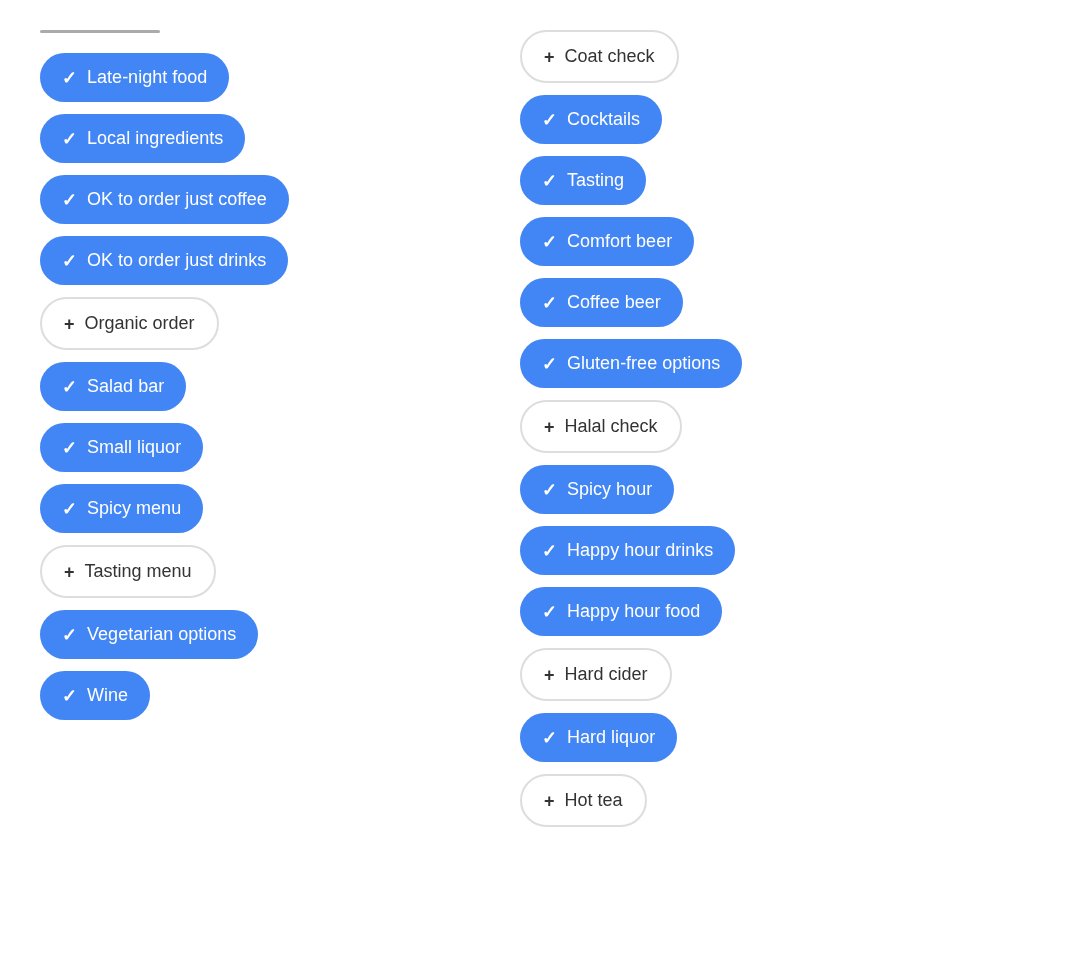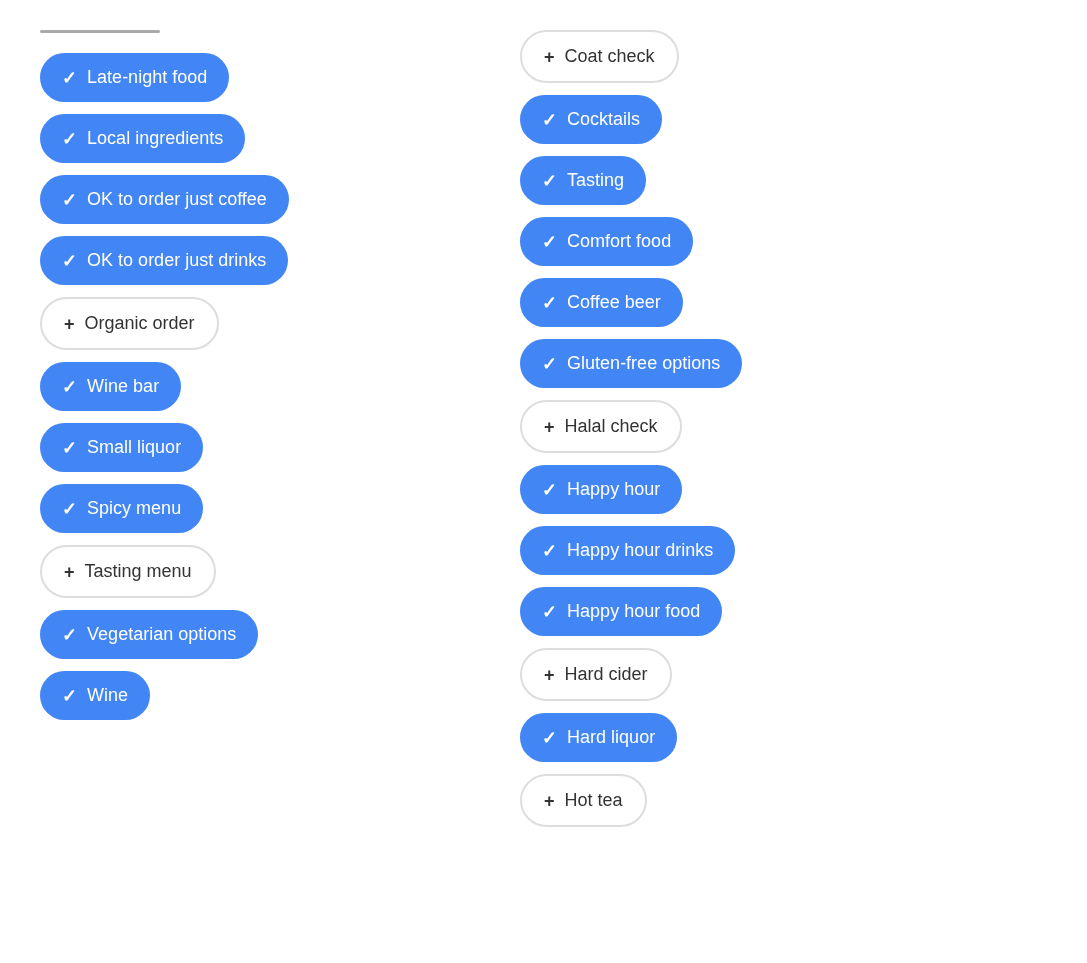--- a/index.html
+++ b/index.html
@@ -78,21 +78,21 @@
       <button class="chip chip-selected">
         <span class="chip-icon">✓</span>
         <span>OK to order just drinks</span>
       </button>
       <button class="chip chip-unselected">
         <span class="chip-icon">+</span>
         <span>Organic order</span>
       </button>
       <button class="chip chip-selected">
         <span class="chip-icon">✓</span>
-        <span>Wine bar</span>
+        <span>Salad bar</span>
       </button>
       <button class="chip chip-selected">
         <span class="chip-icon">✓</span>
         <span>Small liquor</span>
       </button>
       <button class="chip chip-selected">
         <span class="chip-icon">✓</span>
         <span>Spicy menu</span>
       </button>
       <button class="chip chip-unselected">
@@ -117,37 +117,37 @@
       <button class="chip chip-selected">
         <span class="chip-icon">✓</span>
         <span>Cocktails</span>
       </button>
       <button class="chip chip-selected">
         <span class="chip-icon">✓</span>
         <span>Tasting</span>
       </button>
       <button class="chip chip-selected">
         <span class="chip-icon">✓</span>
-        <span>Comfort food</span>
+        <span>Comfort beer</span>
       </button>
       <button class="chip chip-selected">
         <span class="chip-icon">✓</span>
         <span>Coffee beer</span>
       </button>
       <button class="chip chip-selected">
         <span class="chip-icon">✓</span>
         <span>Gluten-free options</span>
       </button>
       <button class="chip chip-unselected">
         <span class="chip-icon">+</span>
         <span>Halal check</span>
       </button>
       <button class="chip chip-selected">
         <span class="chip-icon">✓</span>
-        <span>Happy hour</span>
+        <span>Spicy hour</span>
       </button>
       <button class="chip chip-selected">
         <span class="chip-icon">✓</span>
         <span>Happy hour drinks</span>
       </button>
       <button class="chip chip-selected">
         <span class="chip-icon">✓</span>
         <span>Happy hour food</span>
       </button>
       <button class="chip chip-unselected">

